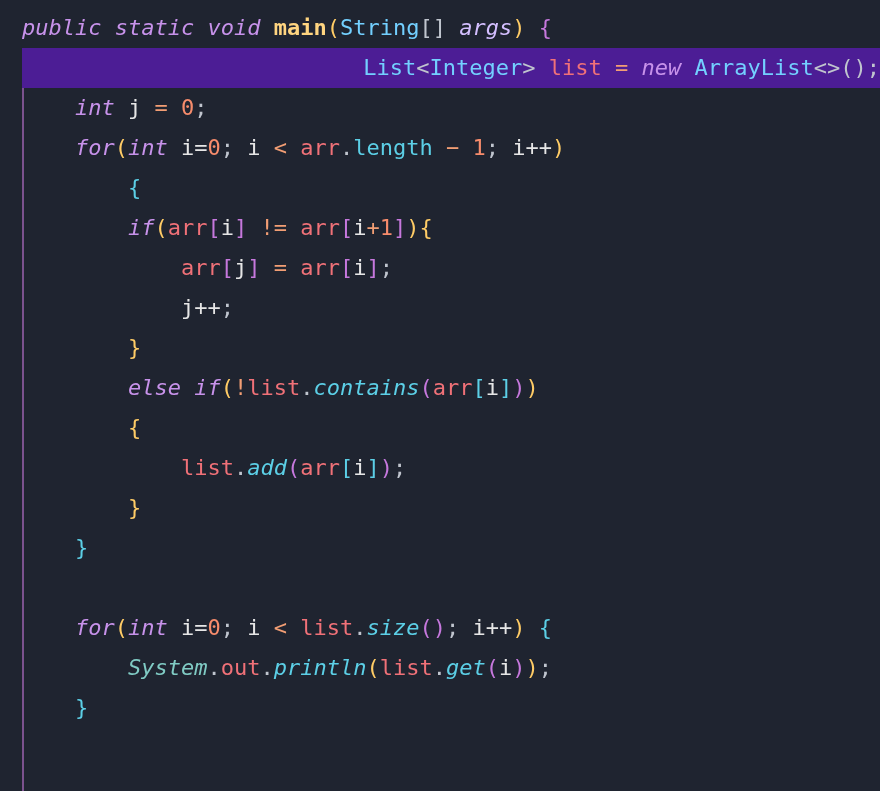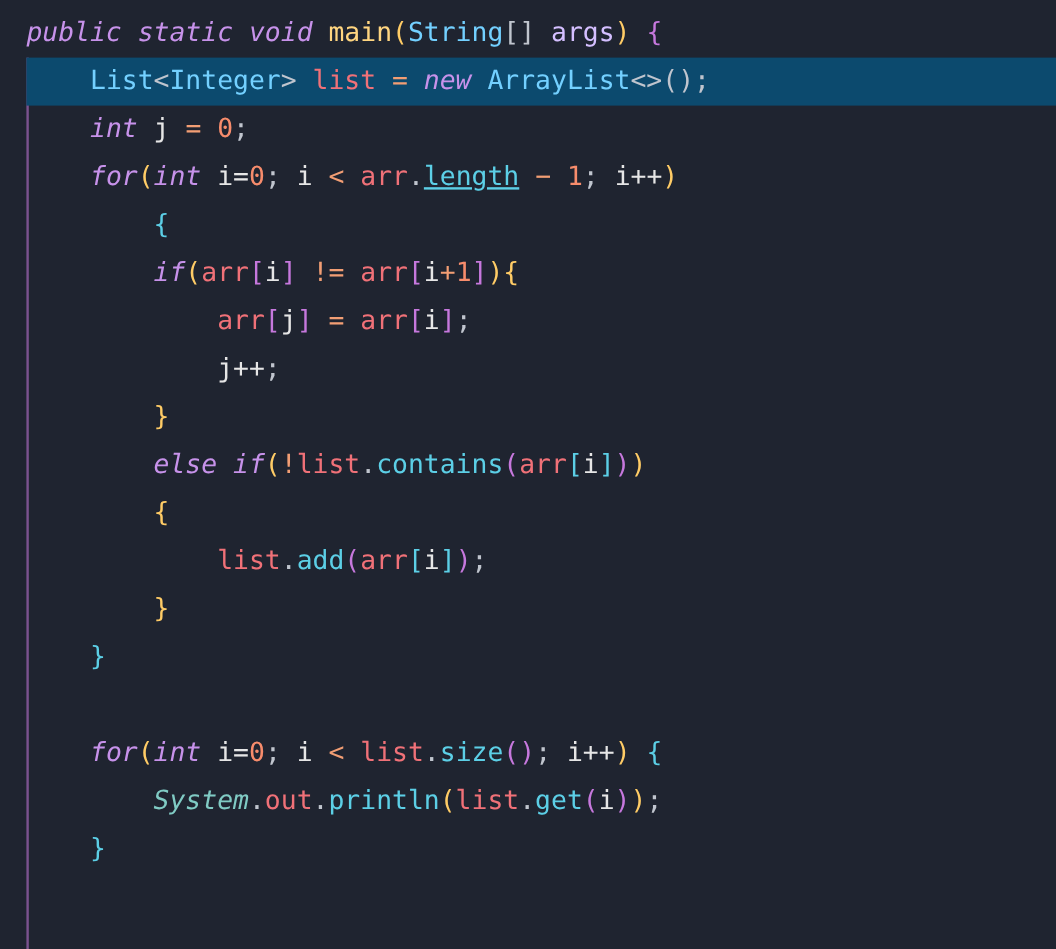--- a/index.html
+++ b/index.html
@@ -43,37 +43,38 @@
     white-space: pre;
     color: var(--text);
     position: relative;
   }
   .line {
     display: block;
     position: relative;
     min-height: 40px;
   }
   .line.hl {
-    background: #0c4a6e;
+    background: #4c1d95;
+    text-align: right;
   }
   .kw { color: var(--keyword2); font-style: italic; }
   .type { color: var(--type); }
-  .fn { color: var(--fn); }
-  .fn-cyan { color: var(--prop-cyan); }
+  .fn { color: var(--fn); font-weight: bold; }
+  .fn-cyan { color: var(--prop-cyan); font-style: italic; }
   .num { color: var(--number); }
   .punct { color: var(--punct); }
   .op { color: var(--operator); }
   .id { color: var(--white); }
-  .ital { color: var(--param-ital); }
+  .ital { font-style: italic; color: var(--param-ital); }
   .b-yellow { color: var(--yellow-brace); }
   .b-purple { color: var(--purple-brace); }
   .b-blue { color: var(--blue-brace); }
   .red { color: var(--dot-red); }
   .teal { color: var(--sys-teal); font-style: italic; }
-  .prop { color: var(--prop-cyan); text-decoration: underline; }
+  .prop { color: var(--prop-cyan); }
 
   
   .method-left {
     position: absolute;
     left: 22px;
     top: 48px;
     bottom: 0;
     width: 2px;
     background: #c678dd;
     opacity: 0.55;

